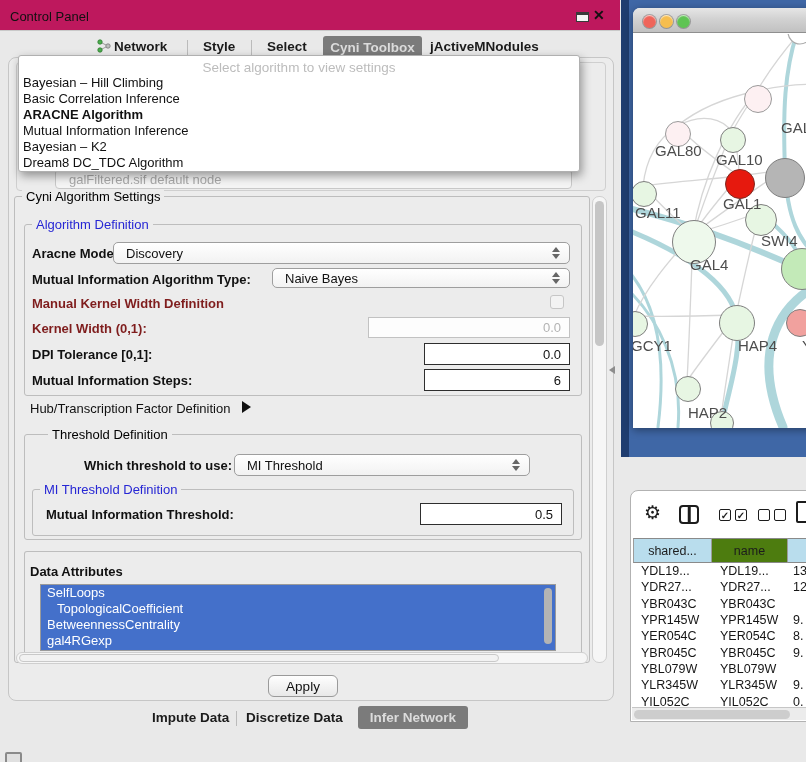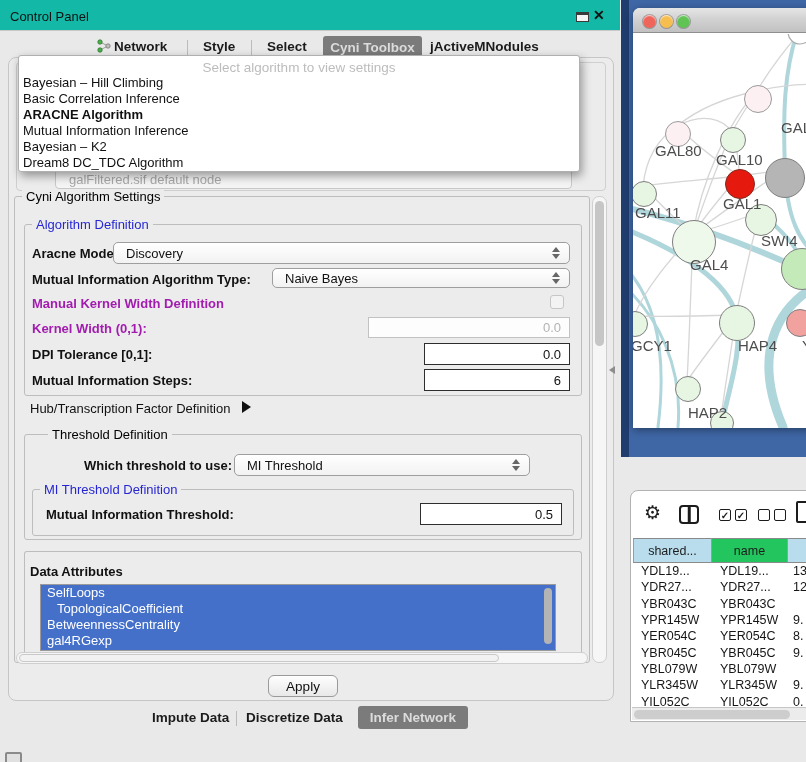--- a/index.html
+++ b/index.html
@@ -2,21 +2,21 @@
 <html><head>
 <meta charset="utf-8">
 <style>
   html,body{margin:0;padding:0;}
   body{width:806px;height:762px;background:#e9e9e9;font-family:"Liberation Sans",sans-serif;
        -webkit-font-smoothing:antialiased;}
   #root{position:relative;width:806px;height:762px;overflow:hidden;background:#e9e9e9;}
   .a{position:absolute;box-sizing:border-box;}
   .lbl{font-size:13px;color:#111;white-space:nowrap;}
   .b{font-weight:bold;}
-  .dis{color:#a21caf;}
+  .dis{color:#7f1d1d;}
   .group{border:1px solid #bdbdbd;border-radius:3px;}
   .gtitle{font-size:13px;background:#ececec;padding:0 4px;white-space:nowrap;}
   .blue-t{color:#2626d4;}
   .green-t{color:#000000;margin-left:16px;}
   .combo{background:linear-gradient(#ffffff,#f2f2f2);border:1px solid #9e9e9e;border-radius:5px;
          display:flex;align-items:center;font-size:13px;color:#111;padding-left:12px;}
   .spin{position:absolute;right:9px;top:50%;transform:translateY(-50%);width:8px;height:12px;}
   .spin::before{content:"";position:absolute;left:0;top:0;border-left:4px solid transparent;
     border-right:4px solid transparent;border-bottom:5px solid #666;}
   .spin::after{content:"";position:absolute;left:0;bottom:0;border-left:4px solid transparent;
@@ -52,21 +52,21 @@
   .thcell{font-size:12.5px;color:#1c1c1c;display:flex;align-items:center;justify-content:center;
           border-right:1px solid #9c9c9c;border-top:1px solid #8a8a8a;border-bottom:1px solid #8a8a8a;}
   .cb{border:1.8px solid #1c1c1c;border-radius:2px;width:12px;height:12px;font-size:10px;
       line-height:11px;text-align:center;color:#1c1c1c;font-weight:bold;}
 </style>
 </head>
 <body>
 
 <div id="root">
 
-  <div class="a" style="left:0;top:0;width:620px;height:31px;background:#14b8a6;border-bottom:1px solid #c9c9c9;">
+  <div class="a" style="left:0;top:0;width:620px;height:31px;background:#be185d;border-bottom:1px solid #c9c9c9;">
     <div class="a lbl" style="left:10px;top:9px;">Control Panel</div>
     <div class="a" style="left:576px;top:12px;width:13px;height:10px;border:1.5px solid #3a3a3a;border-top:3px solid #3a3a3a;background:#f5f5f5;"></div>
     <div class="a" style="left:593px;top:7px;font-size:14px;font-weight:bold;color:#111;">✕</div>
   </div>
 
   <div class="a" style="left:0;top:36px;width:620px;height:22px;padding-left:24px;">
     <span class="a" style="left:97px;top:3px;width:14px;height:14px;">
       <svg width="14" height="14" viewBox="0 0 14 14">
         <line x1="3" y1="3" x2="11" y2="7" stroke="#9a9a9a" stroke-width="1"></line>
         <line x1="3" y1="11" x2="11" y2="7" stroke="#9a9a9a" stroke-width="1"></line>
@@ -269,21 +269,21 @@
       <div style="position:absolute;left:50%;top:0;width:2.5px;height:100%;background:#1c1c1c;transform:translateX(-50%);"></div>
     </div>
     <div class="a cb" style="left:88px;top:18px;">✓</div>
     <div class="a cb" style="left:104px;top:18px;">✓</div>
     <div class="a cb" style="left:127px;top:18px;"></div>
     <div class="a cb" style="left:143px;top:18px;"></div>
     <div class="a" style="left:165px;top:10px;width:16px;height:22px;border:2px solid #1c1c1c;border-radius:2px;background:#fff;"></div>
 
     <div class="a" style="left:2px;top:47px;width:188px;height:25px;display:grid;grid-template-columns:79px 76px 40px;">
       <div class="thcell" style="background:#b9dded;border-left:1px solid #9c9c9c;">shared...</div>
-      <div class="thcell" style="background:#22c55e;">name</div>
+      <div class="thcell" style="background:#4d7c0f;">name</div>
       <div class="thcell" style="background:#b9dded;border-right:none;"></div>
     </div>
 
     <div class="a" style="left:2px;top:72px;width:188px;height:144px;overflow:hidden;display:grid;
                 grid-template-columns:79px 76px 40px;grid-auto-rows:16.3px;align-items:center;">
       <div class="tcell" style="padding-left:8px;">YDL19...</div>
       <div class="tcell" style="padding-left:8px;">YDL19...</div>
       <div class="tcell" style="padding-left:5px;">13</div>
       <div class="tcell" style="padding-left:8px;">YDR27...</div>
       <div class="tcell" style="padding-left:8px;">YDR27...</div>

